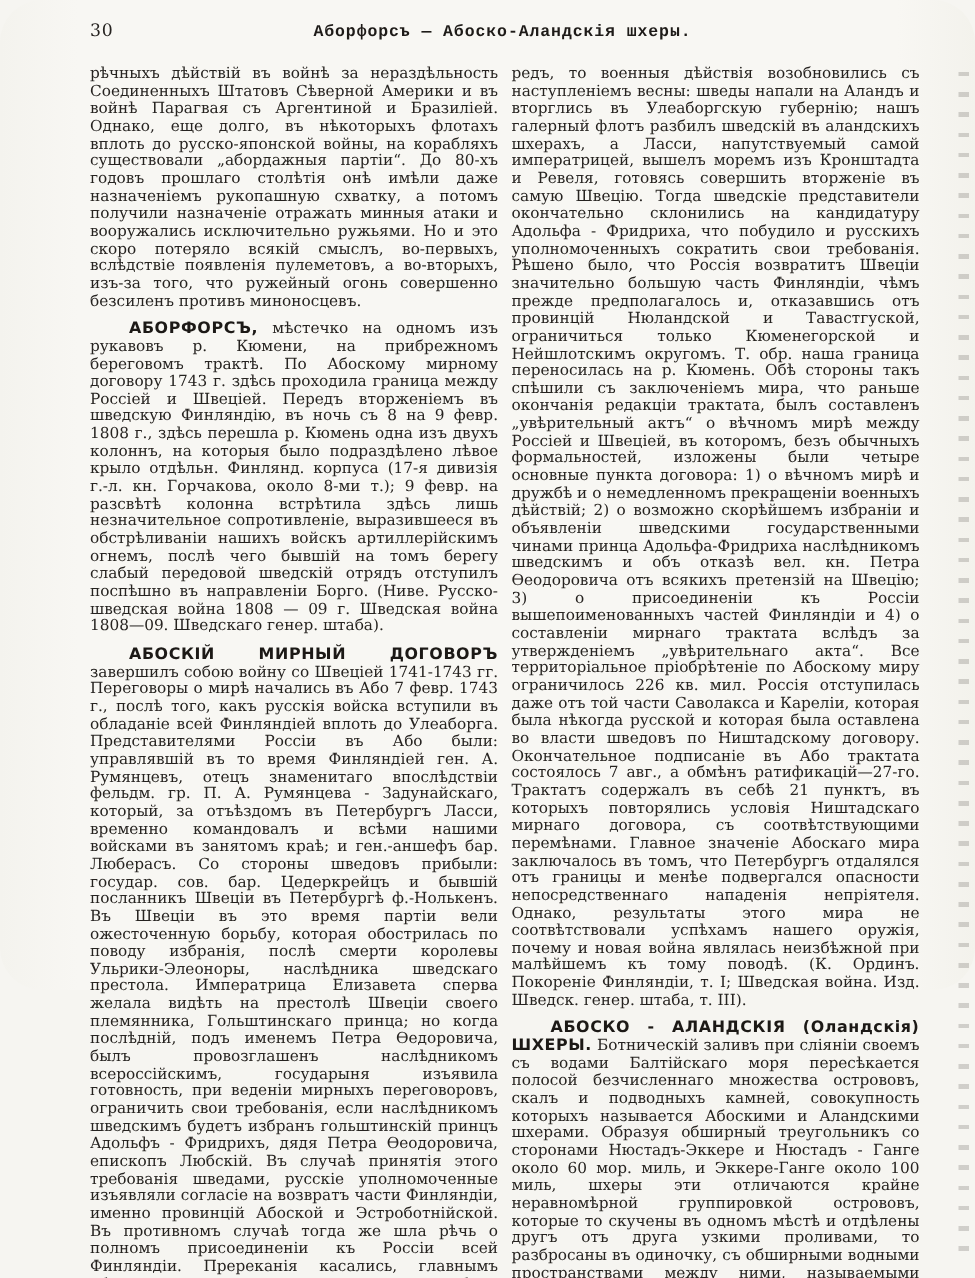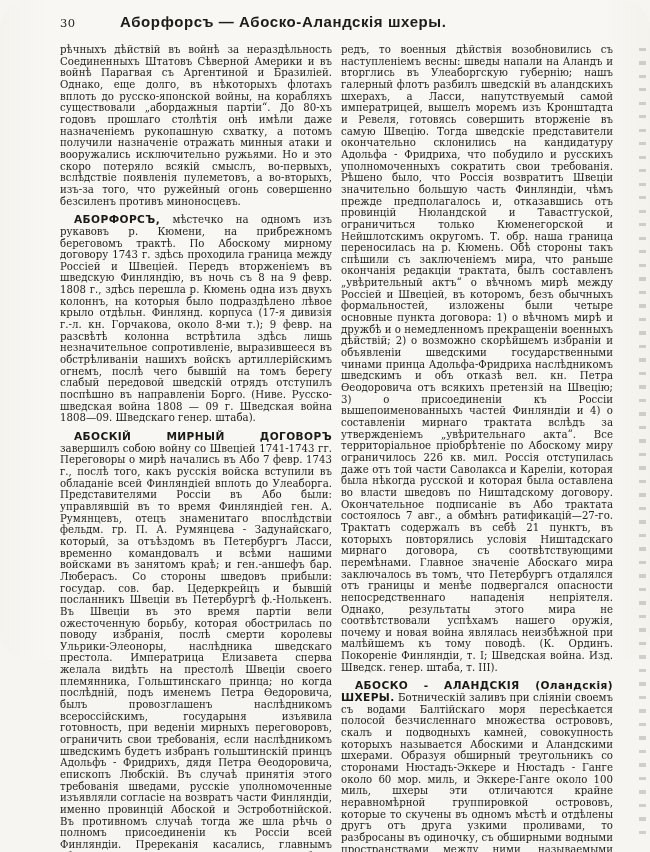--- a/index.html
+++ b/index.html
@@ -23,23 +23,24 @@
     display: flex;
     align-items: baseline;
   }
   .page-number {
     font-size: 11.5px;
     width: 60px;
     letter-spacing: 0.5px;
   }
   .running-title {
     flex: 1;
-    font-family: Liberation Sans, sans-serif;
+    text-align: center;
+    font-family: Liberation Mono, monospace;
     font-weight: bold;
-    font-size: 15px;
+    font-size: 11px;
     letter-spacing: 0.6px;
     color: #1e1b18;
     padding-right: 60px;
   }
   .columns {
     position: absolute;
     top: 44px; left: 60px;
     width: 553px;
     display: flex;
     gap: 9px;
@@ -55,20 +56,21 @@
   }
   .column p { margin: 0; }
   p.cont { text-indent: 0; }
   p.entry { text-indent: 14px; margin-top: 7px; }
   .entry-heading {
     font-family: "DejaVu Sans", sans-serif;
     font-weight: bold;
     font-size: 10.6px;
     letter-spacing: 0.4px;
     color: #1c1916;
+    margin-left: 12px;
   }
   .cite-author { }
   
   .scan-edge {
     position: absolute;
     top: 48px; right: 4px;
     width: 7px; height: 796px;
     background: repeating-linear-gradient(
       to bottom,
       rgba(60,55,50,0.45) 0px, rgba(60,55,50,0.45) 3px,

